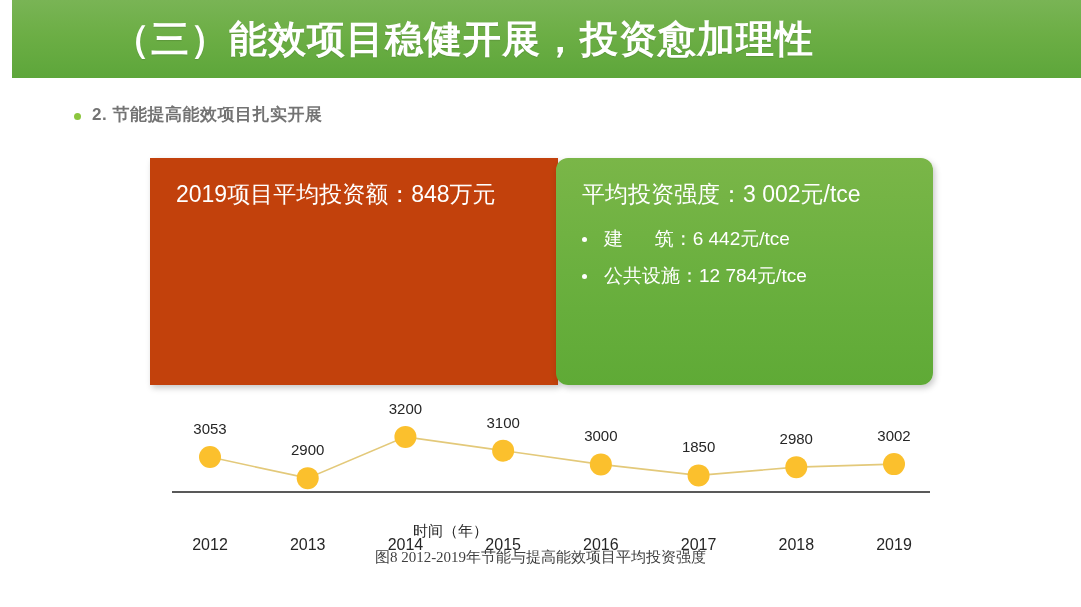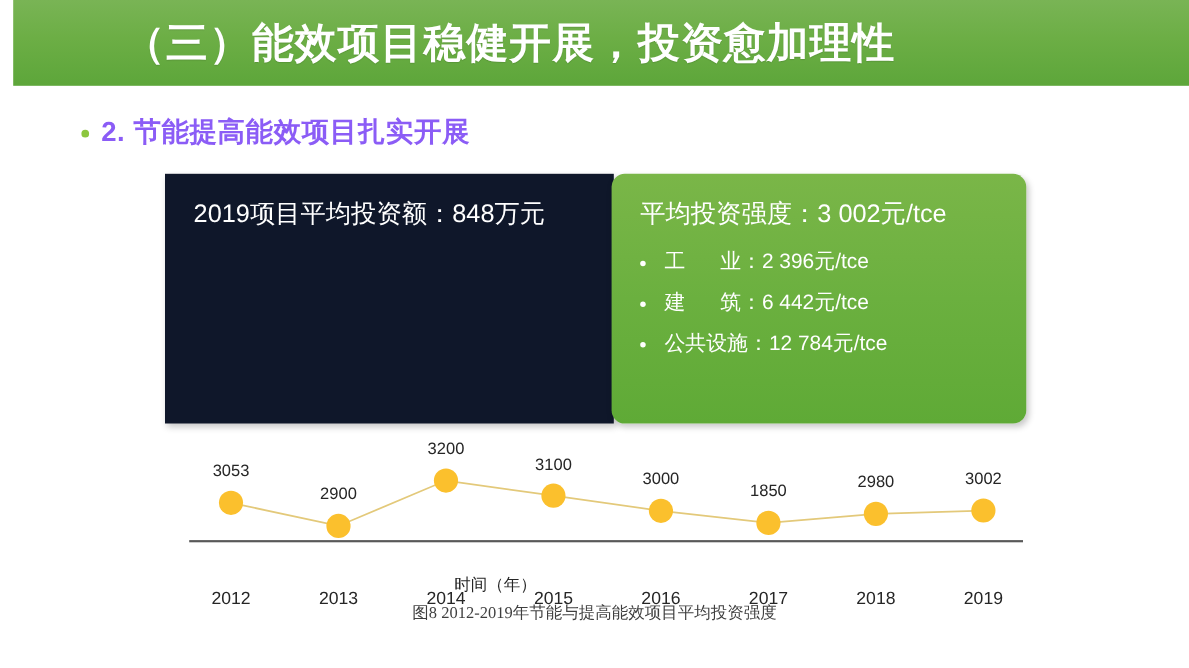--- a/index.html
+++ b/index.html
@@ -48,41 +48,41 @@
   }
   #subtitle-bullet {
     width: 7px;
     height: 7px;
     border-radius: 50%;
     background: #8cc63e;
     flex: 0 0 auto;
     margin-top: 4px;
   }
   #subtitle-text {
-    color: #8b5cf6;
-    font-size: 25px;
+    color: #737373;
+    font-size: 17px;
     font-weight: bold;
     letter-spacing: 0.5px;
     white-space: nowrap;
   }
 
   
   .card {
     position: absolute;
     box-sizing: border-box;
     padding: 22px 26px 0 26px;
     box-shadow: 2px 3px 6px rgba(0,0,0,0.22);
     color: #ffffff;
   }
   #card-investment {
     left: 150px;
     top: 158px;
     width: 408px;
     height: 227px;
-    background: #0f172a;
+    background: #c2410c;
   }
   #card-intensity {
     left: 556px;
     top: 158px;
     width: 377px;
     height: 227px;
     background: linear-gradient(to bottom, #7ab648 0%, #6bb03f 50%, #5faa36 100%);
     border-radius: 12px;
   }
   .card-title {
@@ -194,21 +194,20 @@
   <span id="subtitle-text">2. 节能提高能效项目扎实开展</span>
 </div>
 
 <div class="card" id="card-investment">
   <div class="card-title">2019项目平均投资额：848万元</div>
 </div>
 
 <div class="card" id="card-intensity">
   <div class="card-title">平均投资强度：3 002元/tce</div>
   <ul class="card-bullets">
-    <li>工      业：2 396元/tce</li>
     <li>建      筑：6 442元/tce</li>
     <li>公共设施：12 784元/tce</li>
   </ul>
 </div>
 
 <div id="chart-area">
 
   <div id="chart-plot">
     <svg id="chart-svg" width="760" height="100">
       <polyline id="series-line" fill="none" stroke="#e3c97a" stroke-width="1.6" points="38,62.087500000000006 135.71428571428572,83.125 233.42857142857142,41.875 331.1428571428571,55.625 428.85714285714283,69.375 526.5714285714286,80.375 624.2857142857142,72.125 722,69.1"></polyline>

